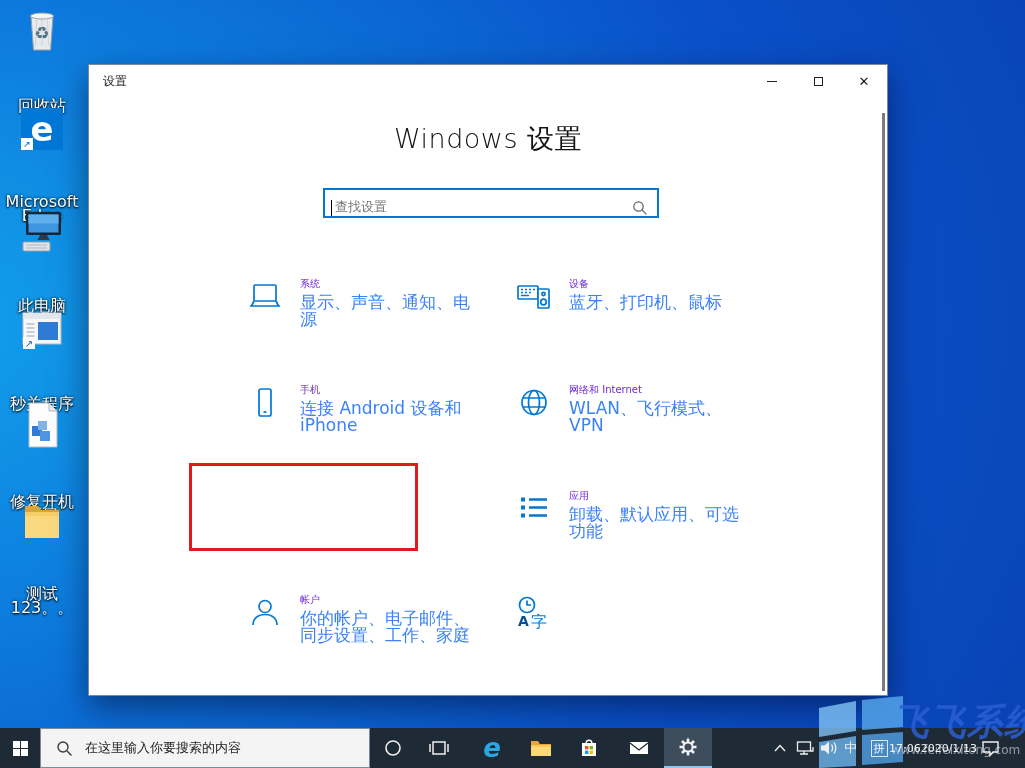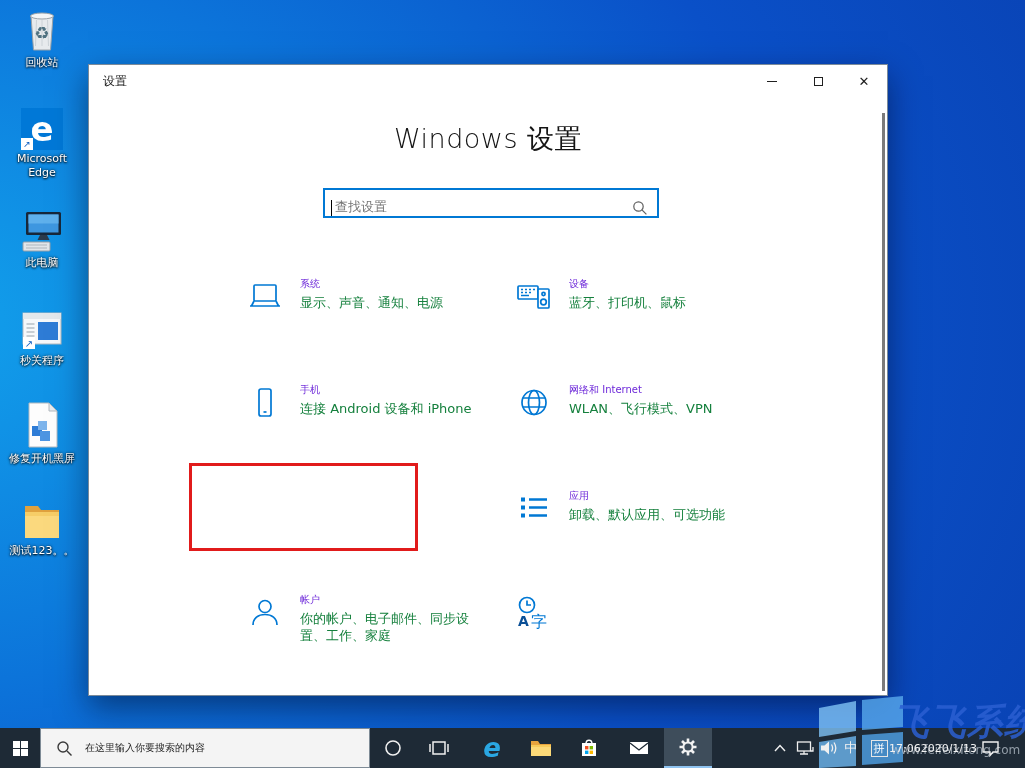--- a/index.html
+++ b/index.html
@@ -2,22 +2,22 @@
 <html><head>
 <meta charset="utf-8">
 <style>
   * { margin:0; padding:0; box-sizing:border-box; }
   body { font-family:"DejaVu Sans","Liberation Sans",sans-serif; }
   .stage{ position:relative; width:1025px; height:768px; overflow:hidden;
     background: radial-gradient(1300px 950px at -8% 42%, #12a2ec 0%, #0c74da 38%, #0a50c8 68%, #0941b2 100%); }
 
   
   .di{ position:absolute; left:2px; width:80px; display:flex; flex-direction:column; align-items:center; gap:2px; cursor:pointer; z-index:2; }
-  .di-label{ color:#fff; font-size:11px; line-height:14px; text-align:center;
-    text-shadow:0 1px 2px #000, 0 0 3px rgba(0,0,0,.85); max-width:78px; }
+  .di-label{ color:#fff; font-size:16px; line-height:14px; text-align:center;
+    text-shadow:0 1px 2px #000, 0 0 3px rgba(0,0,0,.85); max-width:78px;margin-top:43px; }
   .edge-art{ width:42px; height:42px; background:#0078d7; position:relative;
     display:flex; align-items:center; justify-content:center; }
   .edge-art .e{ color:#fff; font-size:34px; font-weight:bold; line-height:1; }
   .lnk-overlay{ position:absolute; left:0; bottom:0; width:12px; height:12px; background:#fff;
     display:flex; align-items:center; justify-content:center; font-size:9px; color:#0b5cc0; }
 
   
   .window{ position:absolute; left:88px; top:64px; width:800px; height:632px; background:#fff;
     border:1px solid rgba(35,60,85,.6); box-shadow:0 12px 30px rgba(0,8,40,.5); z-index:3; }
   .titlebar{ height:32px; display:flex; align-items:center; }
@@ -30,41 +30,41 @@
   .heading{ position:absolute; top:56px; left:0; right:0; text-align:center;
     font-size:27px; font-weight:300; color:#141414; letter-spacing:.5px; }
   .searchbox{ position:absolute; left:234px; top:123px; width:336px; height:30px;
     border:2px solid #0078d4; background:#fff; display:flex; align-items:flex-end; cursor:text; }
   .caret{ width:1px; height:16px; background:#000; margin-left:6px; }
   .ph{ margin-left:3px; font-size:13px; color:#767676; }
   .sb-mag{ margin-left:auto; margin-right:9px; }
   .tile{ position:absolute; display:flex; align-items:flex-start; cursor:pointer; }
   .tile-icon{ width:36px; height:36px; flex:none; margin-right:17px; margin-top:2px; }
   .tile-title{ font-size:10px; color:#6d28d9; margin-bottom:3px; }
-  .tile-sub{ font-size:13px; color:#15803d; line-height:17px; max-width:176px; }
+  .tile-sub{ font-size:17px; color:#3b82f6; line-height:17px; max-width:176px; }
   .red-box{ position:absolute; left:100px; top:398px; width:229px; height:88px;
     border:3px solid #e11b1b; pointer-events:none; }
   .scrollbar{ position:absolute; right:2px; top:48px; width:3px; height:578px; background:#7b7b7b; cursor:pointer; }
   .cat-ic{ stroke:#0078d4; fill:none; stroke-width:1.7; }
 
   
   .wm-flag{ position:absolute; left:819px; top:696px; z-index:5; opacity:.8; pointer-events:none; }
   .wm-text{ position:absolute; left:893px; top:698px; z-index:5; font-size:36px; font-weight:bold;
     font-style:italic; color:#2b5fd2; opacity:.85; letter-spacing:1px; white-space:nowrap; pointer-events:none; }
   .wm-url{ position:absolute; left:891px; top:743px; z-index:5; font-size:12px; color:#c2ccd6;
     opacity:.7; pointer-events:none; white-space:nowrap; }
 
   
   .taskbar-bg{ position:absolute; left:0; bottom:0; width:1025px; height:40px; background:#1e2a36; z-index:4; }
   .taskbar{ position:absolute; left:0; bottom:0; width:1025px; height:40px; z-index:6; }
   .tb-item{ position:absolute; top:0; height:40px; display:flex; align-items:center; justify-content:center; cursor:pointer; }
   .winlogo{ display:grid; grid-template-columns:7px 7px; grid-template-rows:7px 7px; gap:1px; }
   .winlogo div{ background:#fff; }
   .tb-search{ left:40px; width:330px; background:#f4f4f4; border:1px solid #7e8b96; justify-content:flex-start; }
-  .tb-search span{ font-size:10px; color:#1f1f1f; margin-left:12px;text-align:center; }
+  .tb-search span{ font-size:13px; color:#1f1f1f; margin-left:12px;text-align:center; }
   .tb-edge{ font-size:26px; font-weight:bold; color:#2aa7e3; font-style:italic; }
   .tb-settings{ background:#3e4d5b; border-bottom:2px solid #8fc3f0; }
   .tray-txt{ color:#f2f2f2; font-size:13px; }
   .ime-box{ width:17px; height:17px; border:1px solid #e6e6e6; color:#fff; font-size:11px;
     display:flex; align-items:center; justify-content:center; }
   .clock{ flex-direction:row; color:#f2f2f2; font-size:11px; line-height:13px; text-align:left; }
 </style>
 </head>
 <body>
 

